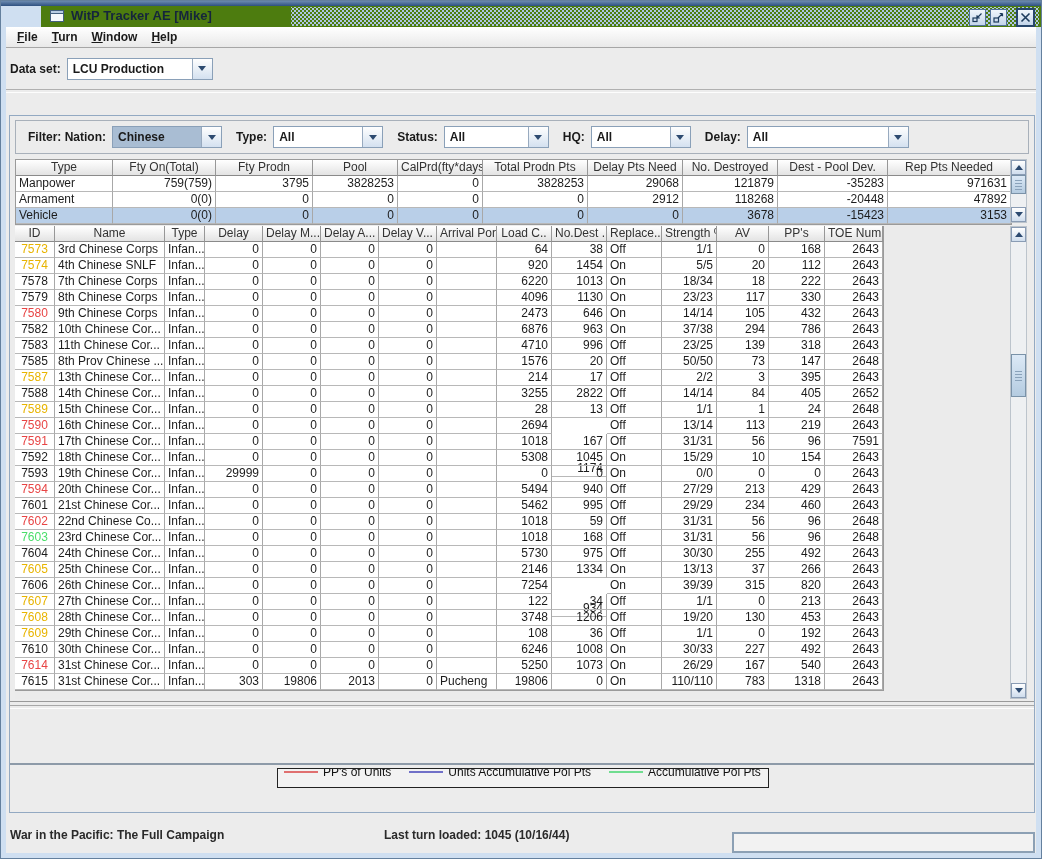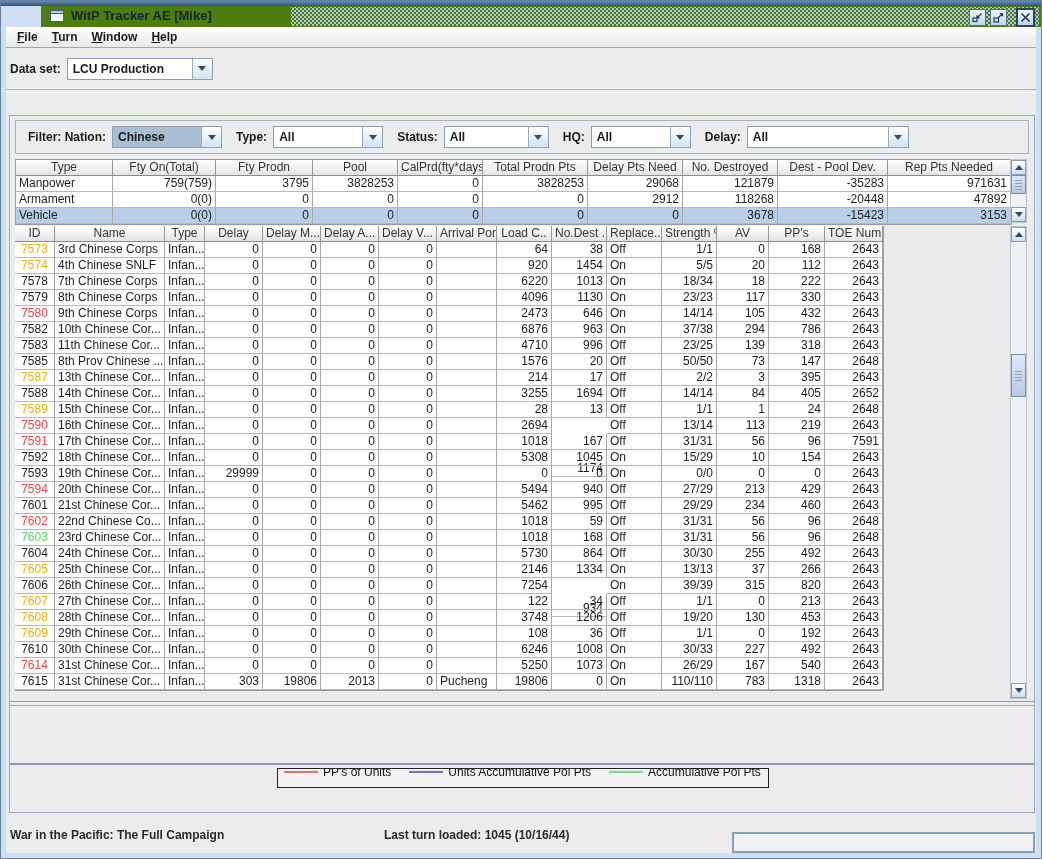--- a/index.html
+++ b/index.html
@@ -430,21 +430,21 @@
             <div class="trow">
               <div class="tcell a-c" style="width: 40px;">7588</div>
               <div class="tcell a-l" style="width: 110px;">14th Chinese Cor...</div>
               <div class="tcell a-l" style="width: 40px;">Infan...</div>
               <div class="tcell a-r" style="width: 58px;">0</div>
               <div class="tcell a-r" style="width: 58px;">0</div>
               <div class="tcell a-r" style="width: 58px;">0</div>
               <div class="tcell a-r" style="width: 58px;">0</div>
               <div class="tcell a-l" style="width: 60px;"></div>
               <div class="tcell a-r" style="width: 55px;">3255</div>
-              <div class="tcell a-r" style="width: 55px;">1694</div>
+              <div class="tcell a-r" style="width: 55px;">2822</div>
               <div class="tcell a-l" style="width: 55px;">Off</div>
               <div class="tcell a-r" style="width: 55px;">14/14</div>
               <div class="tcell a-r" style="width: 52px;">84</div>
               <div class="tcell a-r" style="width: 56px;">405</div>
               <div class="tcell a-r" style="width: 58px;">2652</div>
             </div>
             <div class="trow">
               <div class="tcell a-c" style="width: 40px; color: rgb(232, 180, 0);">7589</div>
               <div class="tcell a-l" style="width: 110px;">15th Chinese Cor...</div>
               <div class="tcell a-l" style="width: 40px;">Infan...</div>
@@ -600,21 +600,21 @@
             <div class="trow">
               <div class="tcell a-c" style="width: 40px;">7604</div>
               <div class="tcell a-l" style="width: 110px;">24th Chinese Cor...</div>
               <div class="tcell a-l" style="width: 40px;">Infan...</div>
               <div class="tcell a-r" style="width: 58px;">0</div>
               <div class="tcell a-r" style="width: 58px;">0</div>
               <div class="tcell a-r" style="width: 58px;">0</div>
               <div class="tcell a-r" style="width: 58px;">0</div>
               <div class="tcell a-l" style="width: 60px;"></div>
               <div class="tcell a-r" style="width: 55px;">5730</div>
-              <div class="tcell a-r" style="width: 55px;">864</div>
+              <div class="tcell a-r" style="width: 55px;">975</div>
               <div class="tcell a-l" style="width: 55px;">Off</div>
               <div class="tcell a-r" style="width: 55px;">30/30</div>
               <div class="tcell a-r" style="width: 52px;">255</div>
               <div class="tcell a-r" style="width: 56px;">492</div>
               <div class="tcell a-r" style="width: 58px;">2643</div>
             </div>
             <div class="trow">
               <div class="tcell a-c" style="width: 40px; color: rgb(232, 180, 0);">7605</div>
               <div class="tcell a-l" style="width: 110px;">25th Chinese Cor...</div>
               <div class="tcell a-l" style="width: 40px;">Infan...</div>

